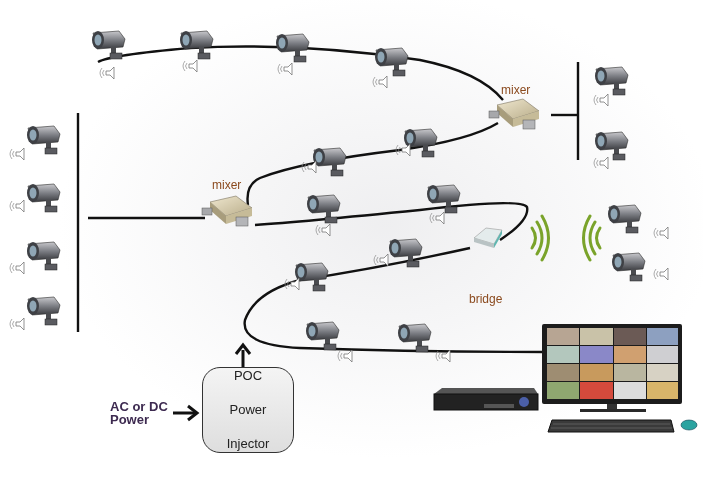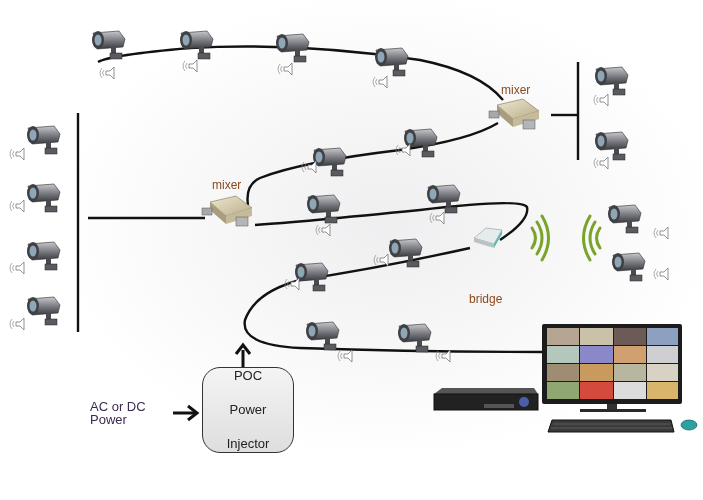--- a/index.html
+++ b/index.html
@@ -8,21 +8,21 @@
       background: #ffffff;
       font-family: "Liberation Sans", sans-serif;
     }
     .bg-pattern {
       position: absolute; left: 0; top: 0; width: 703px; height: 500px;
       background:
         radial-gradient(ellipse at 55% 45%, rgba(225,225,228,0.55) 0%, rgba(255,255,255,0) 60%);
     }
     svg.wires { position: absolute; left: 0; top: 0; }
     .lbl { position: absolute; font-weight: normal; color: #8b4a1e; font-size: 12px; text-align: right; }
-    .power-lbl { position: absolute; left: 90px; top: 400px; font-size: 13px; font-weight: normal; color: #3d2a50; line-height: 13px; }
+    .power-lbl { position: absolute; left: 110px; top: 400px; font-size: 13px; font-weight: bold; color: #3d2a50; line-height: 13px; }
     .poc-box {
       position: absolute; left: 202px; top: 367px; width: 90px; height: 84px;
       border: 1.5px solid #333; border-radius: 18px;
       background: linear-gradient(#f4f4f4, #dedede);
       display: flex; align-items: center; justify-content: space-between; flex-direction: column;
       font-size: 13px; color: #222; line-height: 16px; text-align: center;
     }
   </style>
 </head>
 <body>

